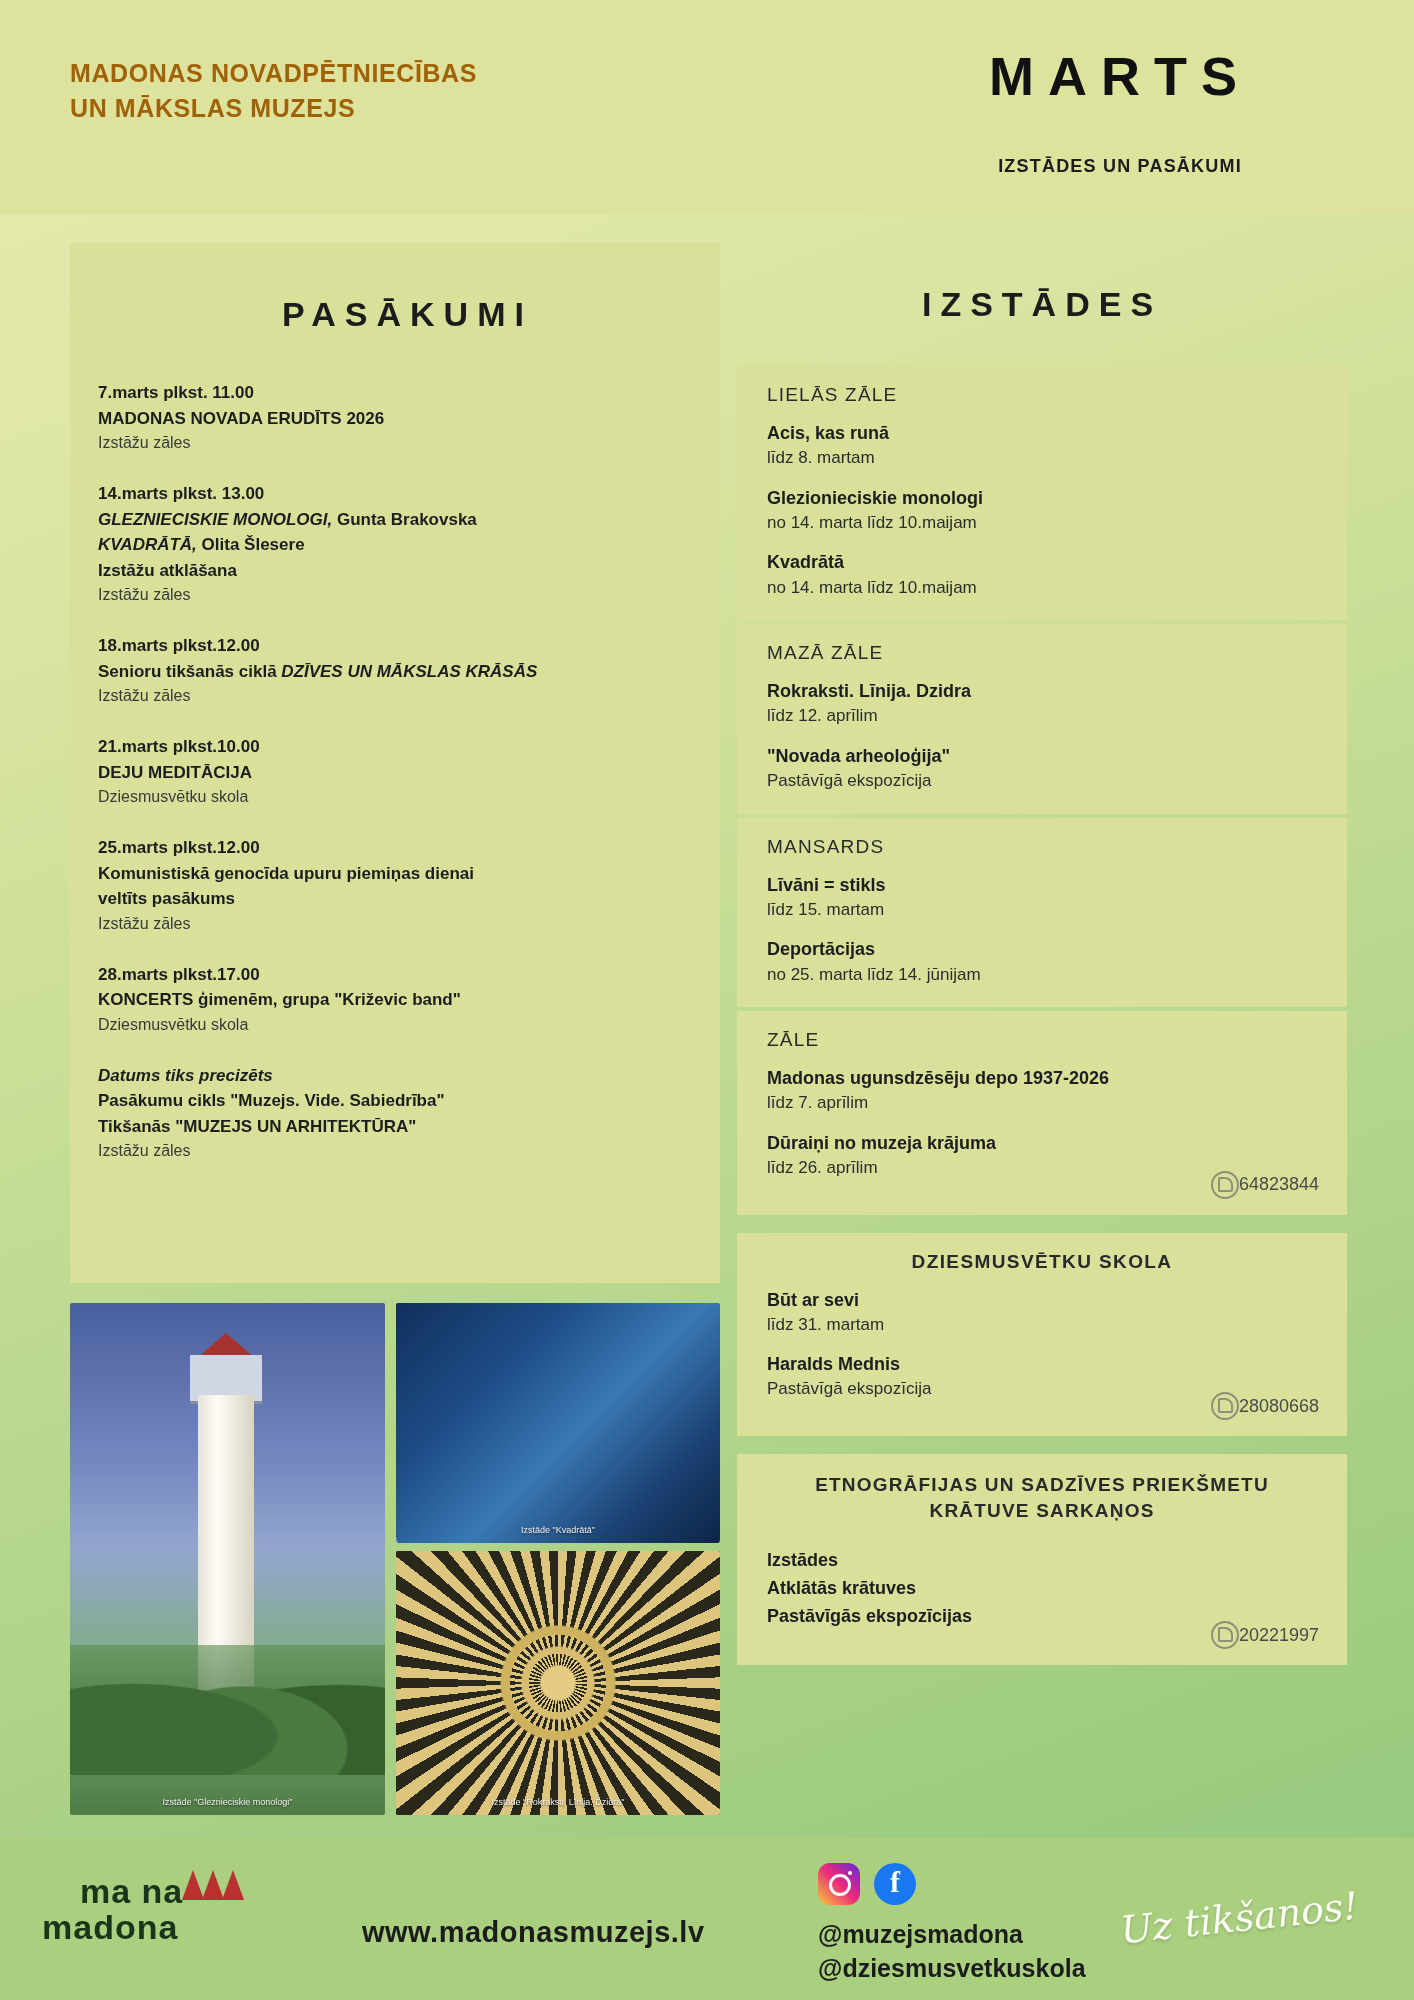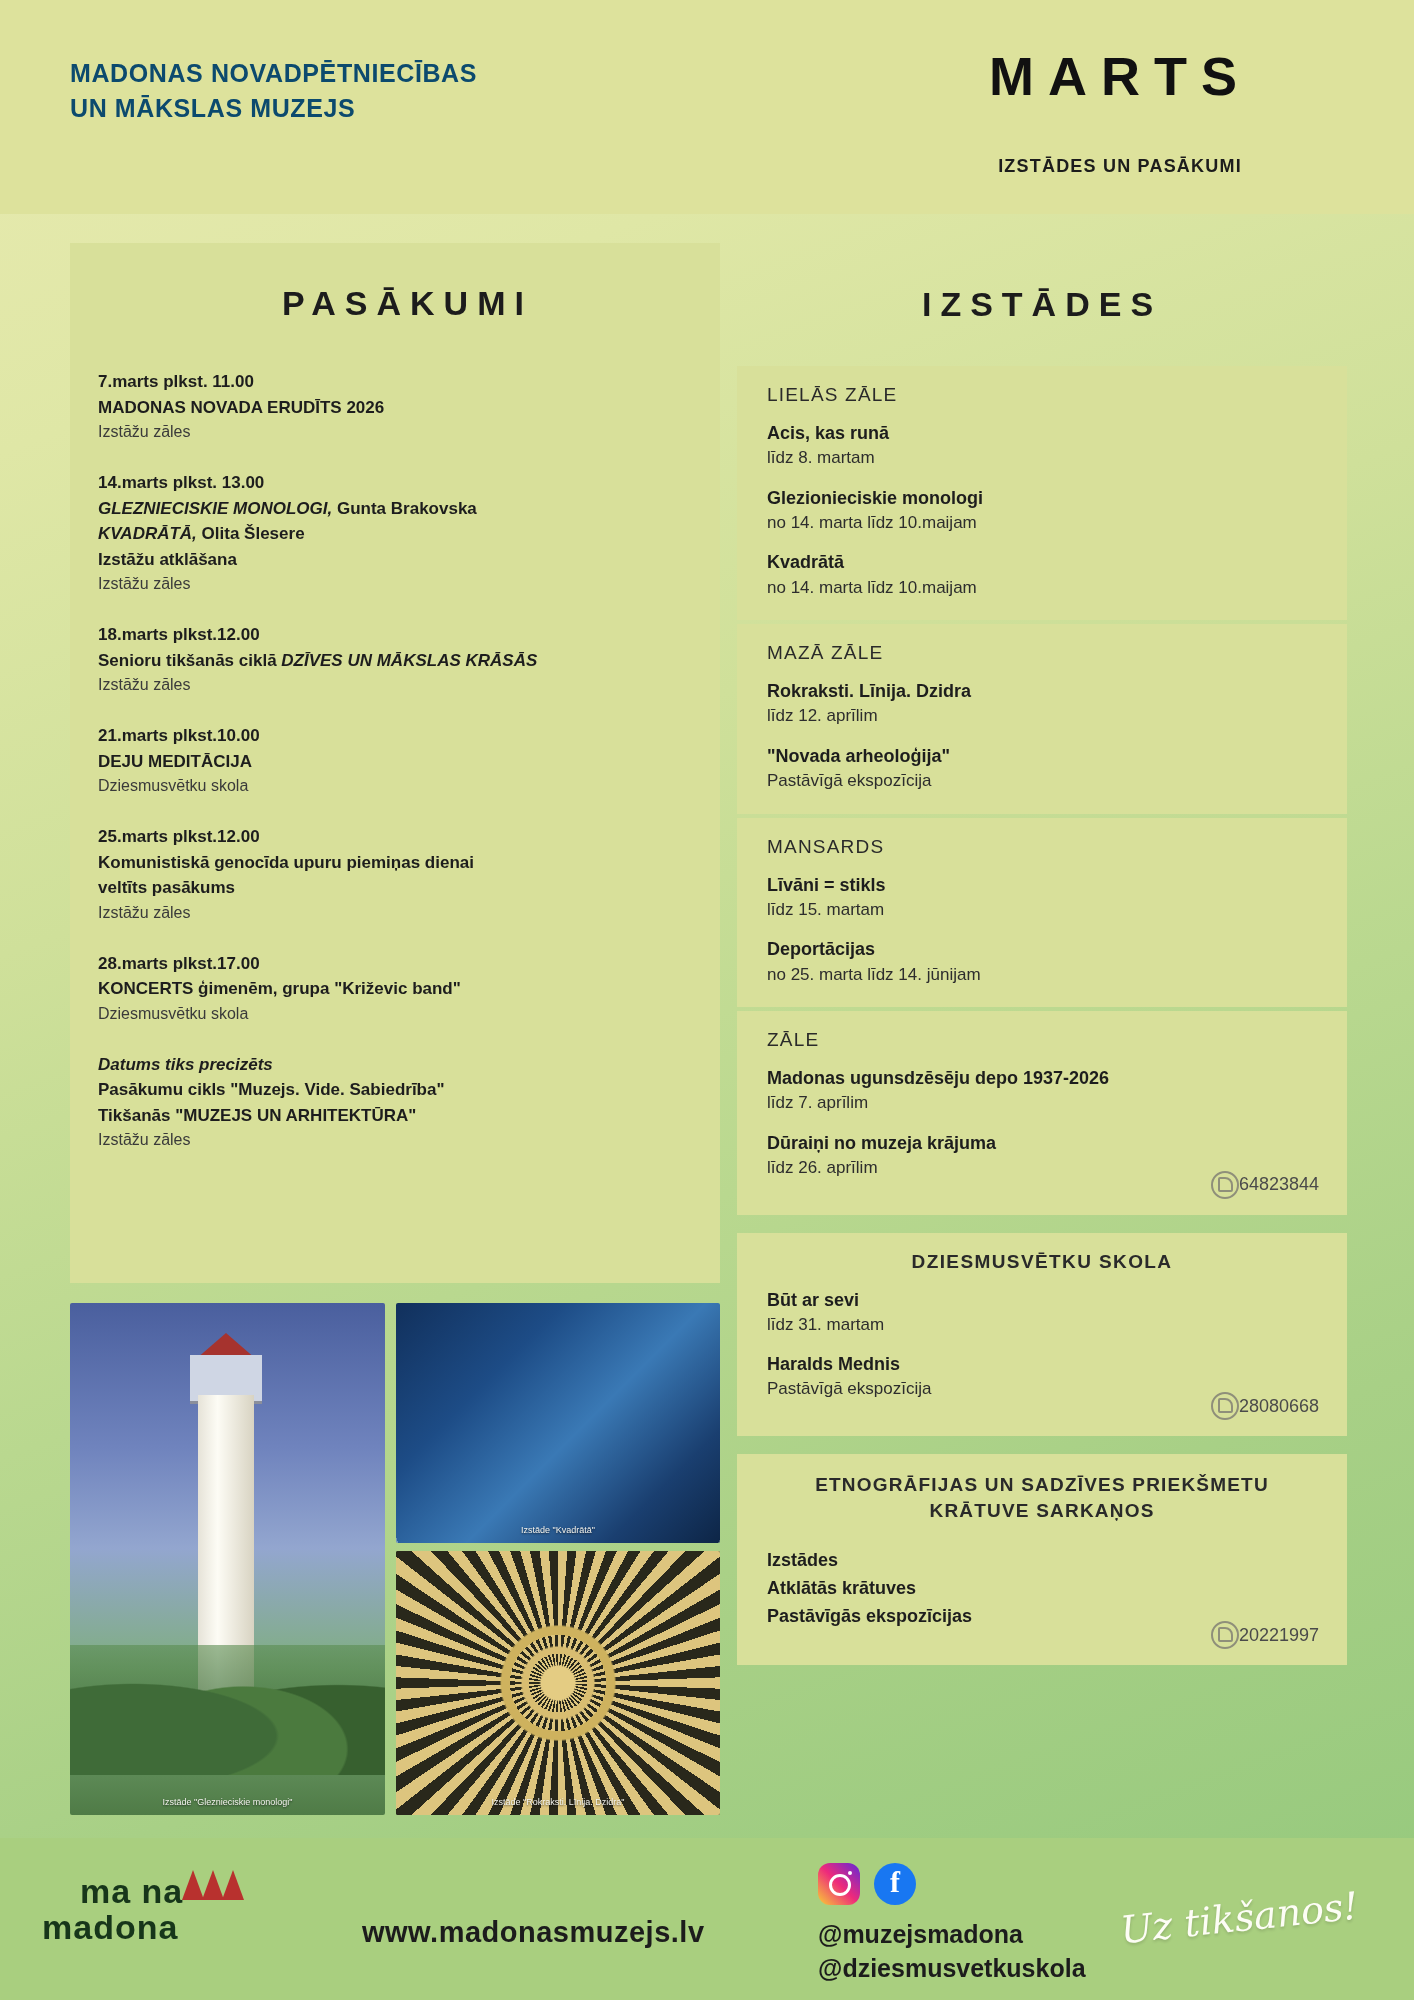--- a/index.html
+++ b/index.html
@@ -26,21 +26,21 @@
     width: 1414px; height: 214px;
     background: #dde29c;
   }
   .museum-title {
     position: absolute;
     left: 70px; top: 56px;
     font-size: 25px;
     font-weight: bold;
     letter-spacing: 0.6px;
     line-height: 1.38;
-    color: #0c4a6e;
+    color: #a16207;
     text-transform: uppercase;
   }
   .month {
     position: absolute;
     left: 880px; top: 45px;
     width: 480px;
     text-align: center;
     font-size: 54px;
     font-weight: bold;
     letter-spacing: 14px;
@@ -62,21 +62,21 @@
     left: 70px; top: 243px;
     width: 650px; height: 1040px;
     background: #d8e09a;
   }
   .panel-title {
     text-align: center;
     font-size: 34px;
     font-weight: bold;
     letter-spacing: 9px;
     color: #1c1c1c;
-    margin-top: 41px;
+    margin-top: 52px;
     padding-left: 25px;
   }
   .events-list {
     margin: 46px 0 0 28px;
     width: 600px;
   }
   .event {
     margin-bottom: 26px;
   }
   .event .ev-date {

